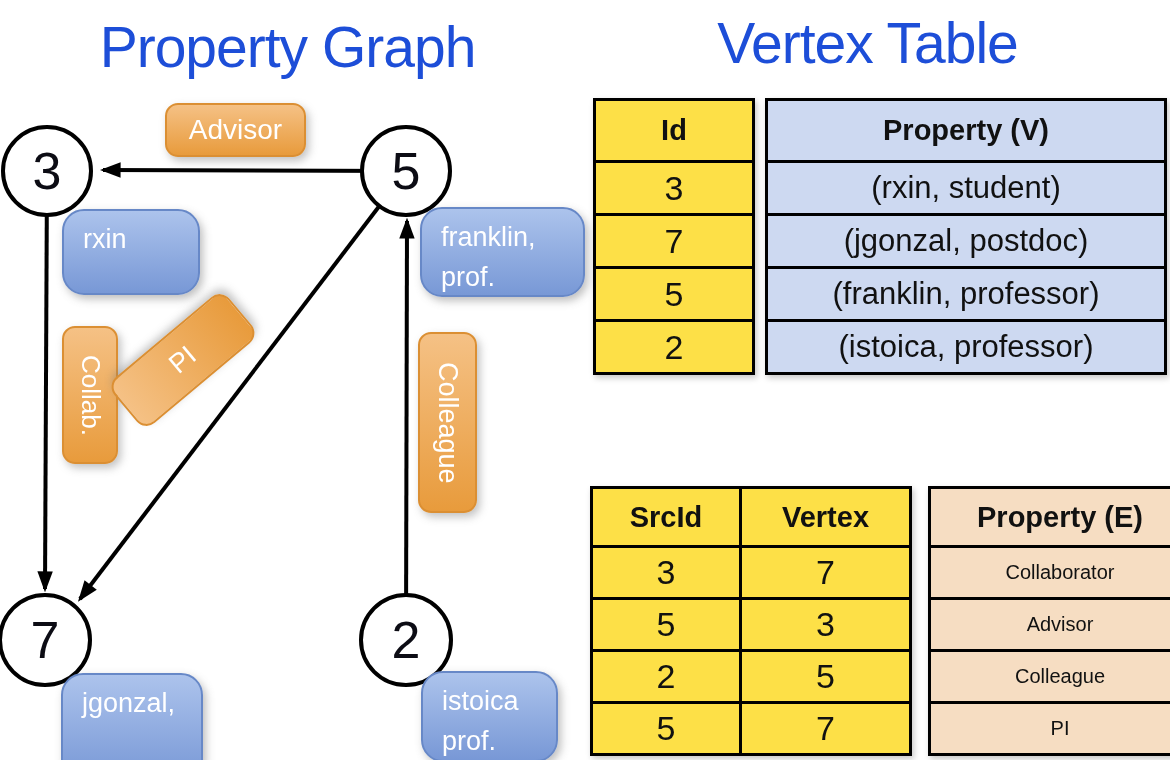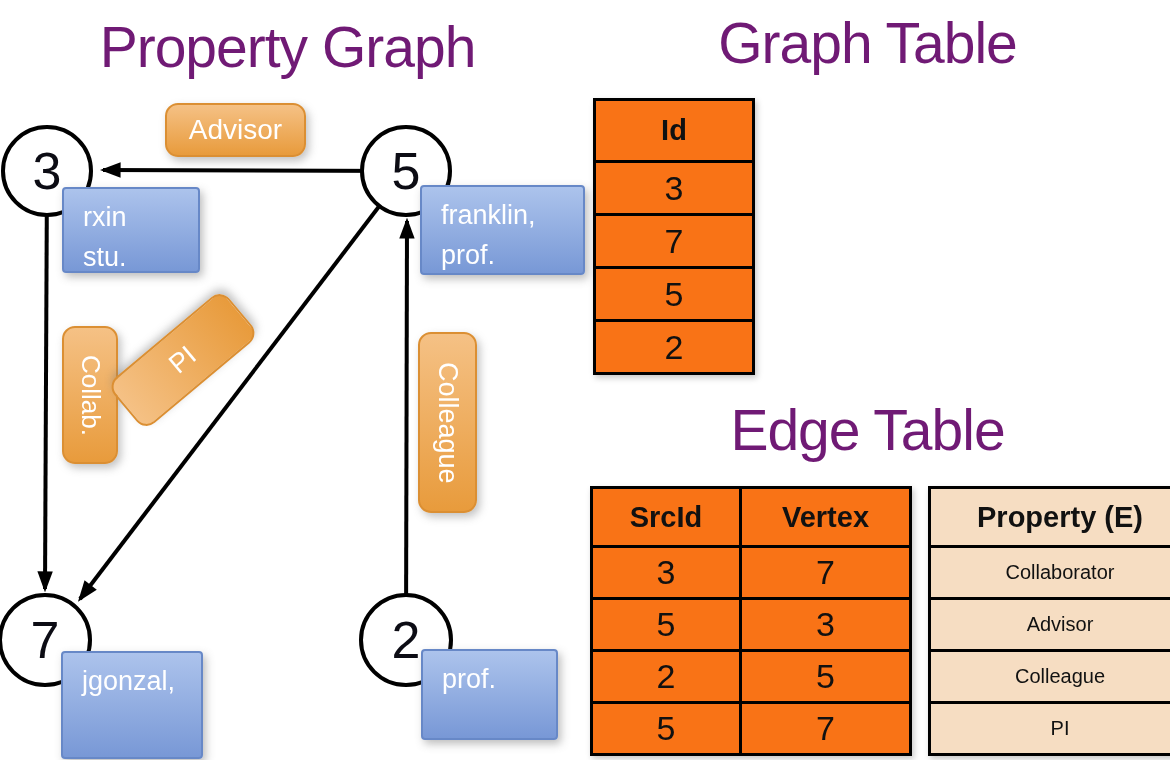--- a/index.html
+++ b/index.html
@@ -1,52 +1,52 @@
 <!DOCTYPE html>
 <html style="--orange_light: #F5C185; --orange_dark: #E89B3C; --orange_border: #DB8F33; --blue_light: #ACC3EC; --blue_dark: #7898D6; --blue_border: #6788C7; --vertex_cell_bg: #CDD9F1; --edge_cell_bg: #F6DDC2; --edge_line: #000000; --label_text: #FFFFFF;"><head>
 <meta charset="utf-8">
 <style>
   html,body { margin:0; padding:0; background:#fff; }
   .canvas {
     position:relative; width:1170px; height:760px; background:#ffffff;
     overflow:hidden; font-family:"Liberation Sans", sans-serif; color:#111;
   }
   .big-title {
-    position:absolute; font-size:57px; font-weight:300; color:#701a75;
+    position:absolute; font-size:57px; font-weight:300; color:#1d4ed8;
     text-align:center; white-space:nowrap; letter-spacing:-1px;
   }
   #graph-svg { position:absolute; left:0; top:0; }
   .node-circle { fill:#ffffff; stroke:#000000; stroke-width:4; }
   .edge-line { stroke:#000000; stroke-width:4; fill:none; }
   .node-num {
     position:absolute; width:90px; height:90px; display:flex;
     align-items:center; justify-content:center; font-size:52px;
     font-weight:300; color:#0c0c14;
   }
   .nlabel {
-    position:absolute; box-sizing:border-box; border-radius:4px;
+    position:absolute; box-sizing:border-box; border-radius:22px;
     background:linear-gradient(180deg, var(--blue_light,#ACC3EC), var(--blue_dark,#7898D6));
     border:2px solid var(--blue_border,#6788C7);
     color:var(--label_text,#fff); font-size:27px; line-height:40px;
-    padding:8px 0 0 19px; box-shadow:3px 4px 8px rgba(110,110,110,.45);
+    padding:8px 0 0 19px; box-shadow:3px 4px 8px rgba(110,110,110,.45);margin-top:22px;
   }
   .nlabel span { display:block; }
   .elabel {
     position:absolute; box-sizing:border-box; border-radius:13px;
     background:linear-gradient(180deg, var(--orange_light,#F5C185), var(--orange_dark,#E89B3C));
     border:2px solid var(--orange_border,#DB8F33);
     color:var(--label_text,#fff); display:flex; align-items:center; justify-content:center;
     font-size:28px; box-shadow:3px 4px 8px rgba(120,120,120,.45);
   }
   .vtext { writing-mode:vertical-rl; font-size:27px; }
   .elabel.pi { transform:rotate(-130deg); }
   
   .tbl { position:absolute; display:flex; align-items:flex-start; }
   .subtable {
-    box-sizing:border-box; border:3px solid #000; background:#f97316;
+    box-sizing:border-box; border:3px solid #000; background:#fde047;
     box-shadow:2px 3px 6px rgba(0,0,0,.22);
   }
   .cell {
     box-sizing:border-box; display:flex; align-items:center; justify-content:center;
     white-space:nowrap;
   }
   .th { font-weight:bold; font-size:29px; }
   .num-cell { font-size:34px; }
   .prop-cell { font-size:31px; }
   
@@ -62,22 +62,21 @@
   .et-srcdst .cell:nth-child(odd) { border-right:3px solid #000; }
   .et-srcdst .cell:nth-child(-n+2) { border-top:none; height:56px; }
   .ep-cell { font-size:20px; }
 </style>
 </head>
 <body>
 
 <div class="canvas">
 
   <div class="big-title" style="left:5px; top:14px; width:565px;">Property Graph</div>
-  <div class="big-title" style="left:580px; top:10px; width:575px;">Graph Table</div>
-  <div class="big-title" style="left:580px; top:397px; width:575px;">Edge Table</div>
+  <div class="big-title" style="left:580px; top:10px; width:575px;">Vertex Table</div>
 
   <svg id="graph-svg" width="580" height="760" viewBox="0 0 580 760">
     <defs>
       <marker id="arrow" viewBox="0 0 10 8" refX="8.5" refY="4" markerWidth="22" markerHeight="17.6" orient="auto" markerUnits="userSpaceOnUse">
         <path d="M0.5,0.5 L10,4 L0.5,7.5 z" fill="#000"></path>
       </marker>
     </defs>
     <line class="edge-line" x1="406" y1="171" x2="103" y2="170" marker-end="url(#arrow)"></line>
     <line class="edge-line" x1="47" y1="171" x2="45" y2="589" marker-end="url(#arrow)"></line>
     <line class="edge-line" x1="406" y1="171" x2="80" y2="599" marker-end="url(#arrow)"></line>
@@ -101,40 +100,47 @@
   </div>
   <div class="elabel vtext pi" style="left:153px; top:285px; width:60px; height:150px;">
     <span>PI</span>
   </div>
   <div class="elabel vtext" style="left:418px; top:332px; width:59px; height:181px;">
     <span>Colleague</span>
   </div>
 
   <div class="nlabel" style="left:62px; top:187px; width:138px; height:86px;">
     <span>rxin</span>
-    <span>stu.</span>
   </div>
   <div class="nlabel" style="left:420px; top:185px; width:165px; height:90px;">
     <span>franklin,</span>
     <span>prof.</span>
   </div>
   <div class="nlabel" style="left:61px; top:651px; width:142px; height:108px;">
     <span>jgonzal,</span>
   </div>
   <div class="nlabel" style="left:421px; top:649px; width:137px; height:91px;">
+    <span>istoica</span>
     <span>prof.</span>
   </div>
 
   <div class="tbl" style="left:593px; top:98px;">
     <div class="subtable vt-id">
       <div class="cell vt-cell vt-head th">Id</div>
       <div class="cell vt-cell num-cell">3</div>
       <div class="cell vt-cell num-cell">7</div>
       <div class="cell vt-cell num-cell">5</div>
       <div class="cell vt-cell num-cell">2</div>
+    </div>
+    <div class="subtable vt-prop">
+      <div class="cell vt-cell vt-head th">Property (V)</div>
+      <div class="cell vt-cell prop-cell">(rxin, student)</div>
+      <div class="cell vt-cell prop-cell">(jgonzal, postdoc)</div>
+      <div class="cell vt-cell prop-cell">(franklin, professor)</div>
+      <div class="cell vt-cell prop-cell">(istoica, professor)</div>
     </div>
   </div>
 
   <div class="tbl" style="left:590px; top:486px;">
     <div class="subtable et-srcdst">
       <div class="cell et-cell et-head th">SrcId</div>
       <div class="cell et-cell et-head th">Vertex</div>
       <div class="cell et-cell num-cell">3</div>
       <div class="cell et-cell num-cell">7</div>
       <div class="cell et-cell num-cell">5</div>

